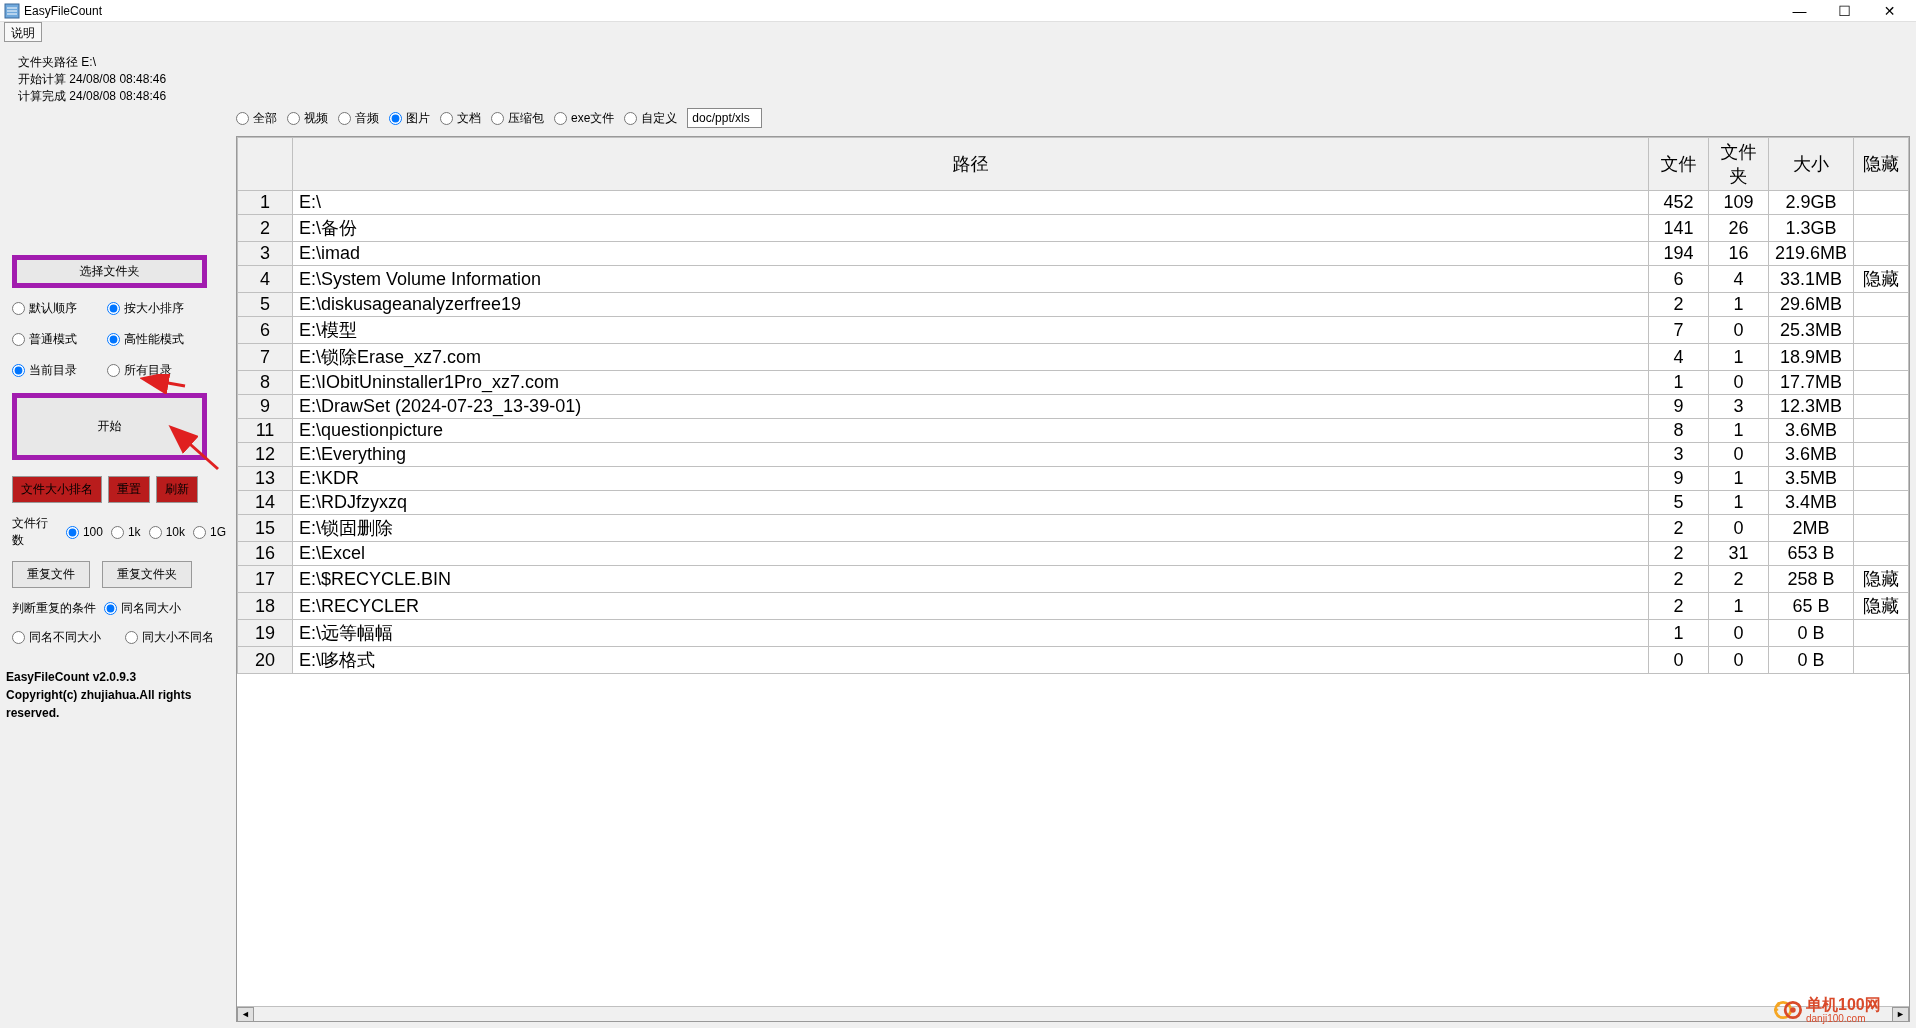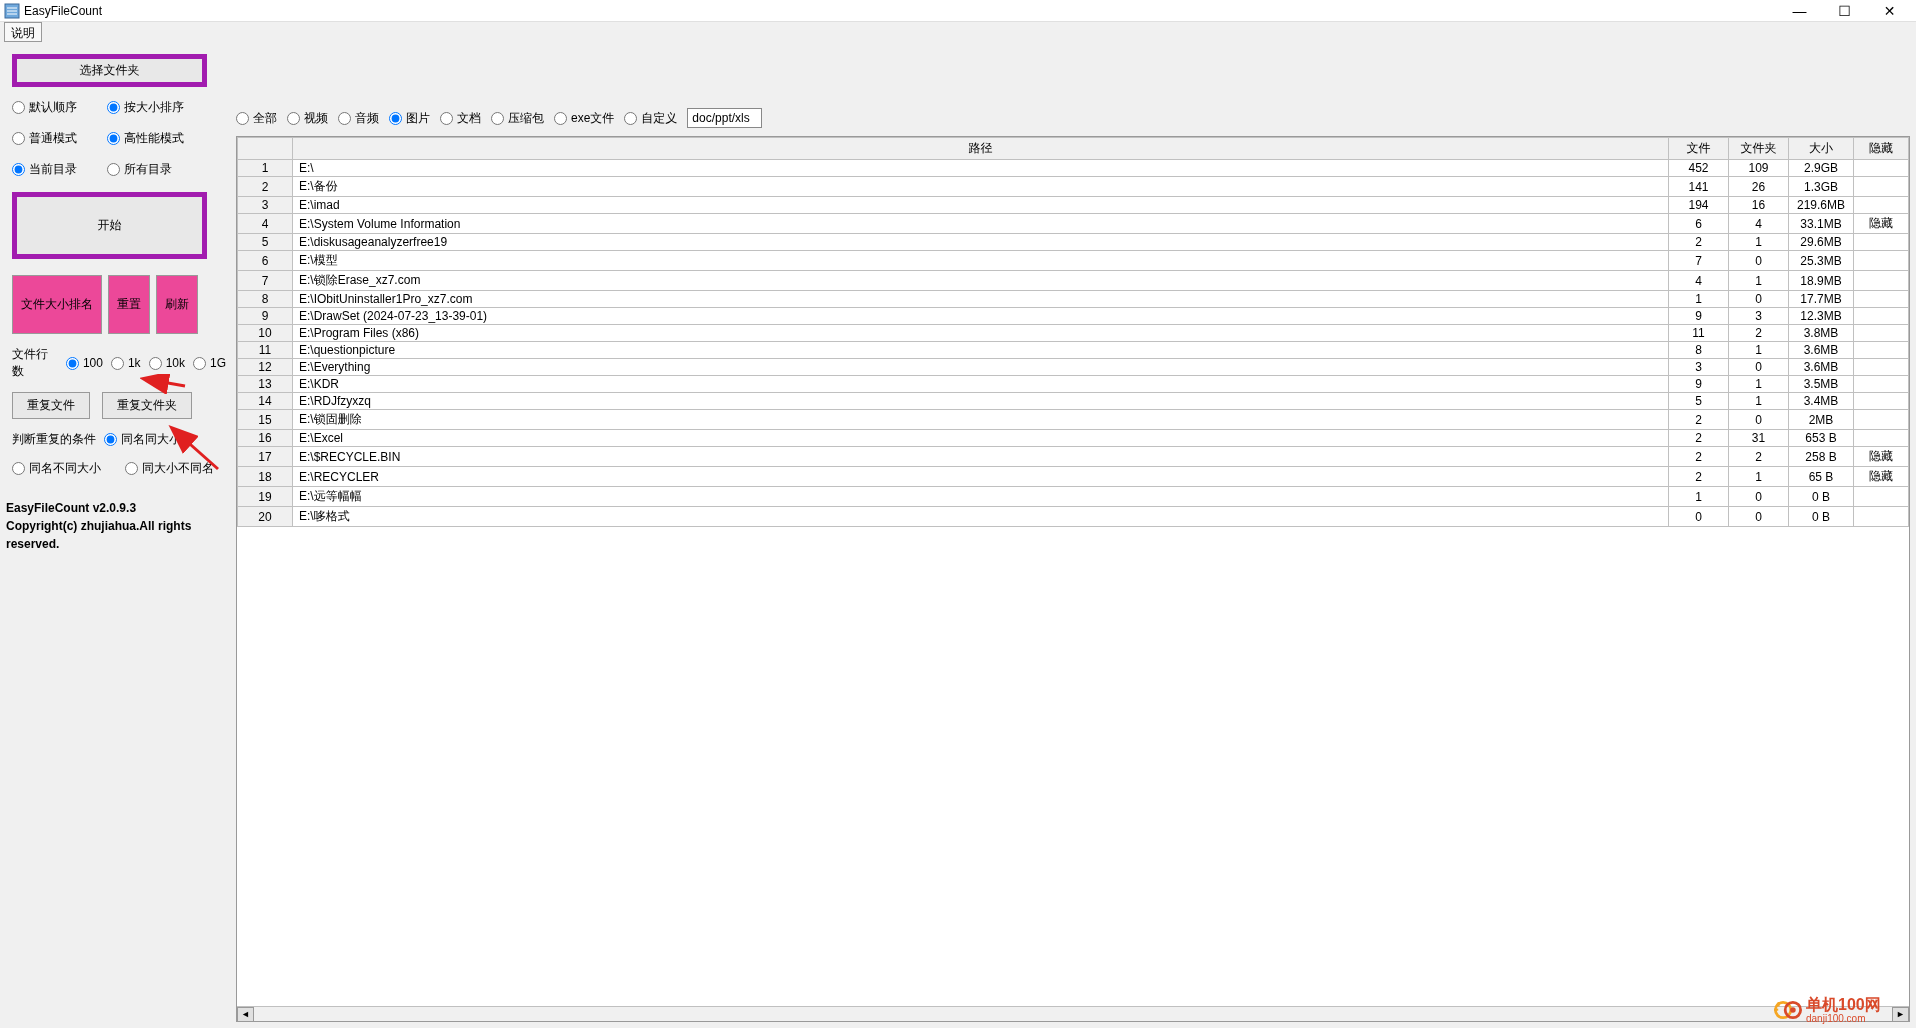--- a/index.html
+++ b/index.html
@@ -15,30 +15,30 @@
 .content { flex: 1; display: flex; padding: 6px; gap: 10px; }
 .left-panel { width: 220px; display: flex; flex-direction: column; padding-top: 6px; }
 .info-block { margin-left: 12px; line-height: 17px; color: #000; margin-bottom: 150px; }
 .btn { border: 5px solid #a21caf; background: #e8e8e8; padding: 3px 0; text-align: center; cursor: pointer; font-size: 12px; }
 .btn-wide { width: 195px; margin: 0 0 12px 6px; }
 .radio-row { display: flex; margin: 0 0 14px 6px; gap: 30px; align-items: center; }
 .radio-grp { display: flex; align-items: center; gap: 4px; cursor: pointer; }
 .radio-grp input { margin: 0; }
 .btn-start { width: 195px; margin: 0 0 16px 6px; padding: 20px 0; }
 .btn-row3 { display: flex; gap: 6px; margin: 0 0 12px 6px; }
-.btn-sm { border: 1px solid #999; background: #ec4899; padding: 20px 8px; cursor: pointer; font-size: 12px; }
+.btn-sm { border: 1px solid #999; background: #b91c1c; padding: 4px 8px; cursor: pointer; font-size: 12px; }
 .row-line { display: flex; align-items: center; gap: 8px; margin: 0 0 12px 6px; }
 .btn-row2 { display: flex; gap: 12px; margin: 0 0 12px 6px; }
 .btn-md { border: 1px solid #999; background: #e8e8e8; padding: 4px 14px; cursor: pointer; font-size: 12px; }
 .footer-text { margin-left: 0; margin-top: 8px; font-size: 12px; font-weight: bold; line-height: 18px; }
 .right-panel { flex: 1; display: flex; flex-direction: column; }
 .filter-row { display: flex; align-items: center; justify-content: flex-start; gap: 10px; padding: 60px 8px 8px 0; }
 .filter-input { border: 1px solid #888; padding: 2px 4px; width: 75px; font-size: 12px; }
 .table-wrap { flex: 1; border: 1px solid #999; background: #fff; overflow: hidden; position: relative; }
-.tbl { width: 100%; border-collapse: collapse; font-size: 12px; }
+.tbl { width: 100%; border-collapse: collapse; font-size: 18px; }
 .tbl th { background: #f0f0f0; border: 1px solid #c0c0c0; padding: 2px 4px; text-align: center; font-weight: normal; }
 .tbl td { border: 1px solid #c0c0c0; padding: 1px 6px; background: #fff; height: 16px; }
 .tbl td.num { text-align: center; background: #f0f0f0;}
 .tbl td.c { text-align: center; }
 .tbl .col-idx { width: 55px; }
 .tbl .col-path { }
 .tbl .col-file { width: 60px; }
 .tbl .col-folder { width: 60px; }
 .tbl .col-size { width: 65px; }
 .tbl .col-hidden { width: 55px; }
@@ -67,20 +67,25 @@
       <div class="ctrl">—</div>
       <div class="ctrl">☐</div>
       <div class="ctrl">✕</div>
     </div>
   </div>
   <div class="menubar">
     <div class="menu-item">说明</div>
   </div>
   <div class="content">
     <div class="left-panel">
+      <div class="info-block">
+        <div>文件夹路径 E:\</div>
+        <div>开始计算 24/08/08 08:48:46</div>
+        <div>计算完成 24/08/08 08:48:46</div>
+      </div>
       <div class="btn btn-wide">选择文件夹</div>
       <div class="radio-row">
         <label class="radio-grp">
             <input type="radio" name="sort" style="">
             <span>默认顺序</span>
           </label>
         <label class="radio-grp">
             <input type="radio" name="sort" checked="" style="">
             <span>按大小排序</span>
           </label>
@@ -269,28 +274,20 @@
                 <td class="c">0</td>
                 <td class="c">17.7MB</td>
                 <td class="c"></td>
               </tr>
               <tr>
                 <td class="num">9</td>
                 <td>E:\DrawSet (2024-07-23_13-39-01)</td>
                 <td class="c">9</td>
                 <td class="c">3</td>
                 <td class="c">12.3MB</td>
-                <td class="c"></td>
-              </tr>
-              <tr>
-                <td class="num">10</td>
-                <td>E:\Program Files (x86)</td>
-                <td class="c">11</td>
-                <td class="c">2</td>
-                <td class="c">3.8MB</td>
                 <td class="c"></td>
               </tr>
               <tr>
                 <td class="num">11</td>
                 <td>E:\questionpicture</td>
                 <td class="c">8</td>
                 <td class="c">1</td>
                 <td class="c">3.6MB</td>
                 <td class="c"></td>
               </tr>

